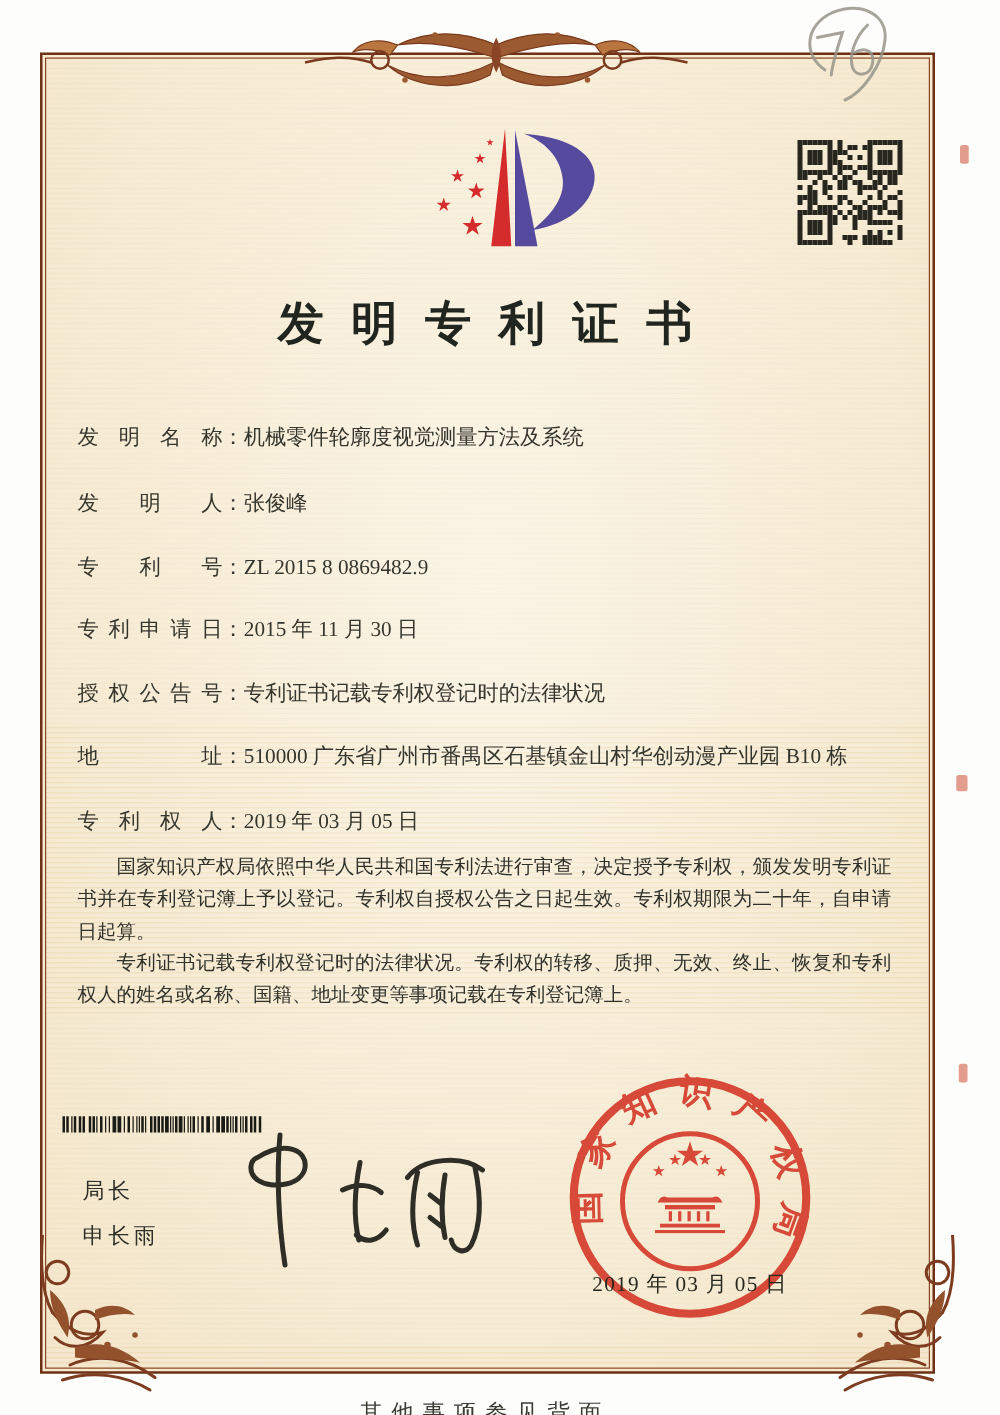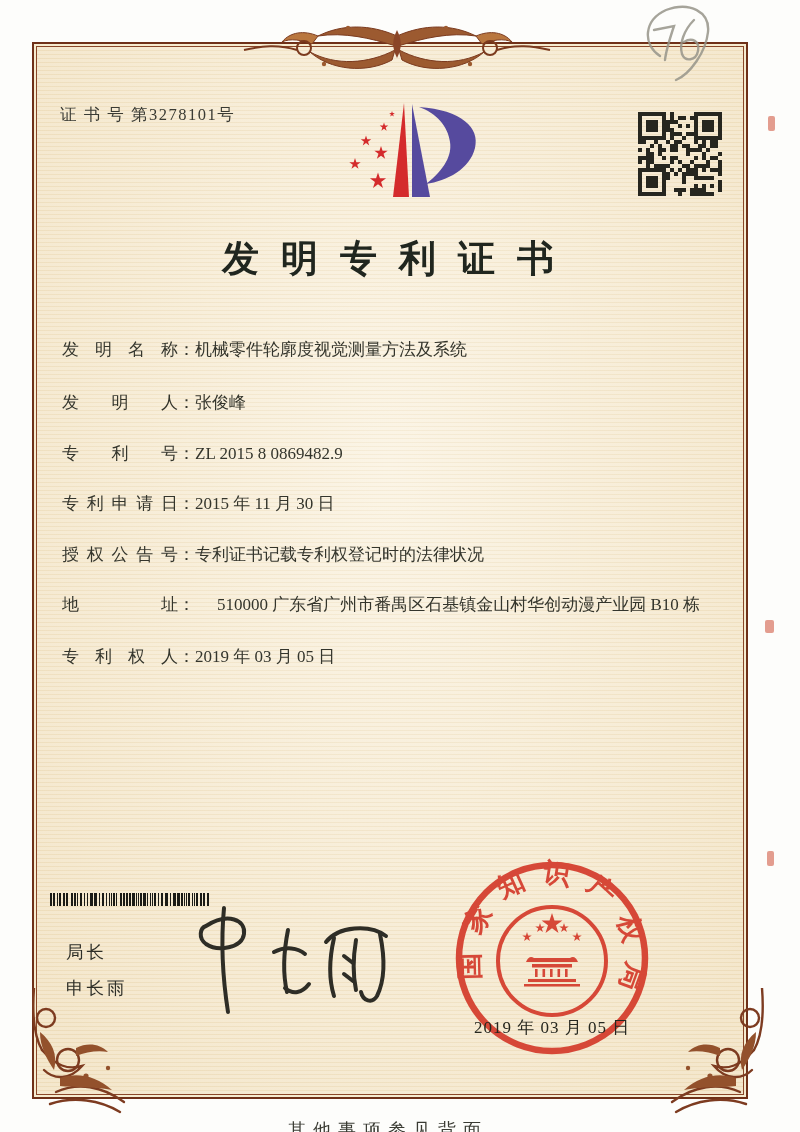--- a/index.html
+++ b/index.html
@@ -16,21 +16,21 @@
          background:radial-gradient(ellipse at 50% 40%, rgba(255,255,255,.35), rgba(222,196,150,.18) 90%);}
   
   .abs{position:absolute;z-index:2;}
   .certno{left:60px;top:104px;font-size:16.5px;letter-spacing:1.5px;color:#3a3b34;}
   .title{left:32px;top:234px;width:712px;text-align:center;font-size:37px;font-weight:600;
          letter-spacing:22px;padding-left:22px;box-sizing:border-box;color:#20261f;}
   .row{left:62px;width:660px;font-size:17px;line-height:24px;color:#34352c;}
   .flabel{display:inline-block;width:116px;text-align:justify;text-align-last:justify;vertical-align:top;}
   .colon{vertical-align:top;}
   .fvalue{vertical-align:top;}
-  .fvalue.wrap{display:inline-block;width:505px;text-align:right;}
+  .fvalue.wrap{display:inline-block;width:505px;}
   .grant2{position:absolute;left:336px;top:0;}
   .paras{left:62px;top:681px;width:651px;font-size:15.6px;line-height:25.8px;
          text-align:justify;color:#30312a;}
   .paras p{margin:0;text-indent:2em;}
   
   .barcode{left:50px;top:893px;width:163px;height:13px;}
   .barcode i{position:absolute;top:0;height:100%;background:#1b1b16;}
   .qr{left:638px;top:112px;width:84px;height:84px;}
   .qr i{position:absolute;width:4px;height:4px;background:#26261f;}
   
@@ -112,21 +112,20 @@
     </g>
     <g fill="#93512c">
       <path d="M24 44 C36 54 42 66 38 82 C30 70 24 58 24 44 Z"></path>
       <path d="M44 90 C62 84 80 88 96 102 C76 98 58 100 44 98 Z"></path>
       <path d="M60 60 C72 54 84 56 92 64 C82 62 70 64 60 68 Z"></path>
       <circle cx="70" cy="88" r="2.6"></circle>
       <circle cx="92" cy="80" r="2.2"></circle>
     </g>
   </svg>
 
-  <div class="abs certno">证 书 号 第3278101号</div>
 
   <svg class="abs" style="left:300px;top:100px" width="215" height="132" viewBox="0 0 215 132">
     <defs>
       <path id="star5" d="M0 -1 L0.225 -0.309 L0.951 -0.309 L0.363 0.118 L0.588 0.809 L0 0.382 L-0.588 0.809 L-0.363 0.118 L-0.951 -0.309 L-0.225 -0.309 Z"></path>
     </defs>
     <polygon points="104,3 109,97 93,97" fill="#d42b2c"></polygon>
     <polygon points="112,4 130,97 112,97" fill="#564a9e"></polygon>
     <path d="M119 7 C162 10 180 28 175 48 C170 69 147 81 126 84 C145 69 152 55 150 42 C148 26 136 13 119 7 Z" fill="#564a9e"></path>
     <g fill="#d42b2c">
       <use href="#star5" transform="translate(92,14) scale(3)"></use>
@@ -389,20 +388,24 @@
   <div class="abs row" style="top:543px">
     <span class="flabel">授权公告号</span><span class="colon">：</span><span class="fvalue">专利证书记载专利权登记时的法律状况</span>
   </div>
   <div class="abs row" style="top:593px">
     <span class="flabel">地址</span><span class="colon">：</span><span class="fvalue wrap">510000 广东省广州市番禺区石基镇金山村华创动漫产业园 B10 栋</span>
   </div>
   <div class="abs row" style="top:645px;position:absolute">
     <span class="flabel">专利权人</span><span class="colon">：</span><span class="fvalue">2019 年 03 月 05 日</span>
   </div>
 
+  <div class="abs paras">
+    <p>国家知识产权局依照中华人民共和国专利法进行审查，决定授予专利权，颁发发明专利证书并在专利登记簿上予以登记。专利权自授权公告之日起生效。专利权期限为二十年，自申请日起算。</p>
+    <p>专利证书记载专利权登记时的法律状况。专利权的转移、质押、无效、终止、恢复和专利权人的姓名或名称、国籍、地址变更等事项记载在专利登记簿上。</p>
+  </div>
 
   <div class="abs barcode">
       <i style="left:0px;width:2px"></i>
       <i style="left:3px;width:2px"></i>
       <i style="left:7px;width:1px"></i>
       <i style="left:9px;width:2px"></i>
       <i style="left:13px;width:2px"></i>
       <i style="left:16px;width:2px"></i>
       <i style="left:21px;width:2px"></i>
       <i style="left:24px;width:2px"></i>

